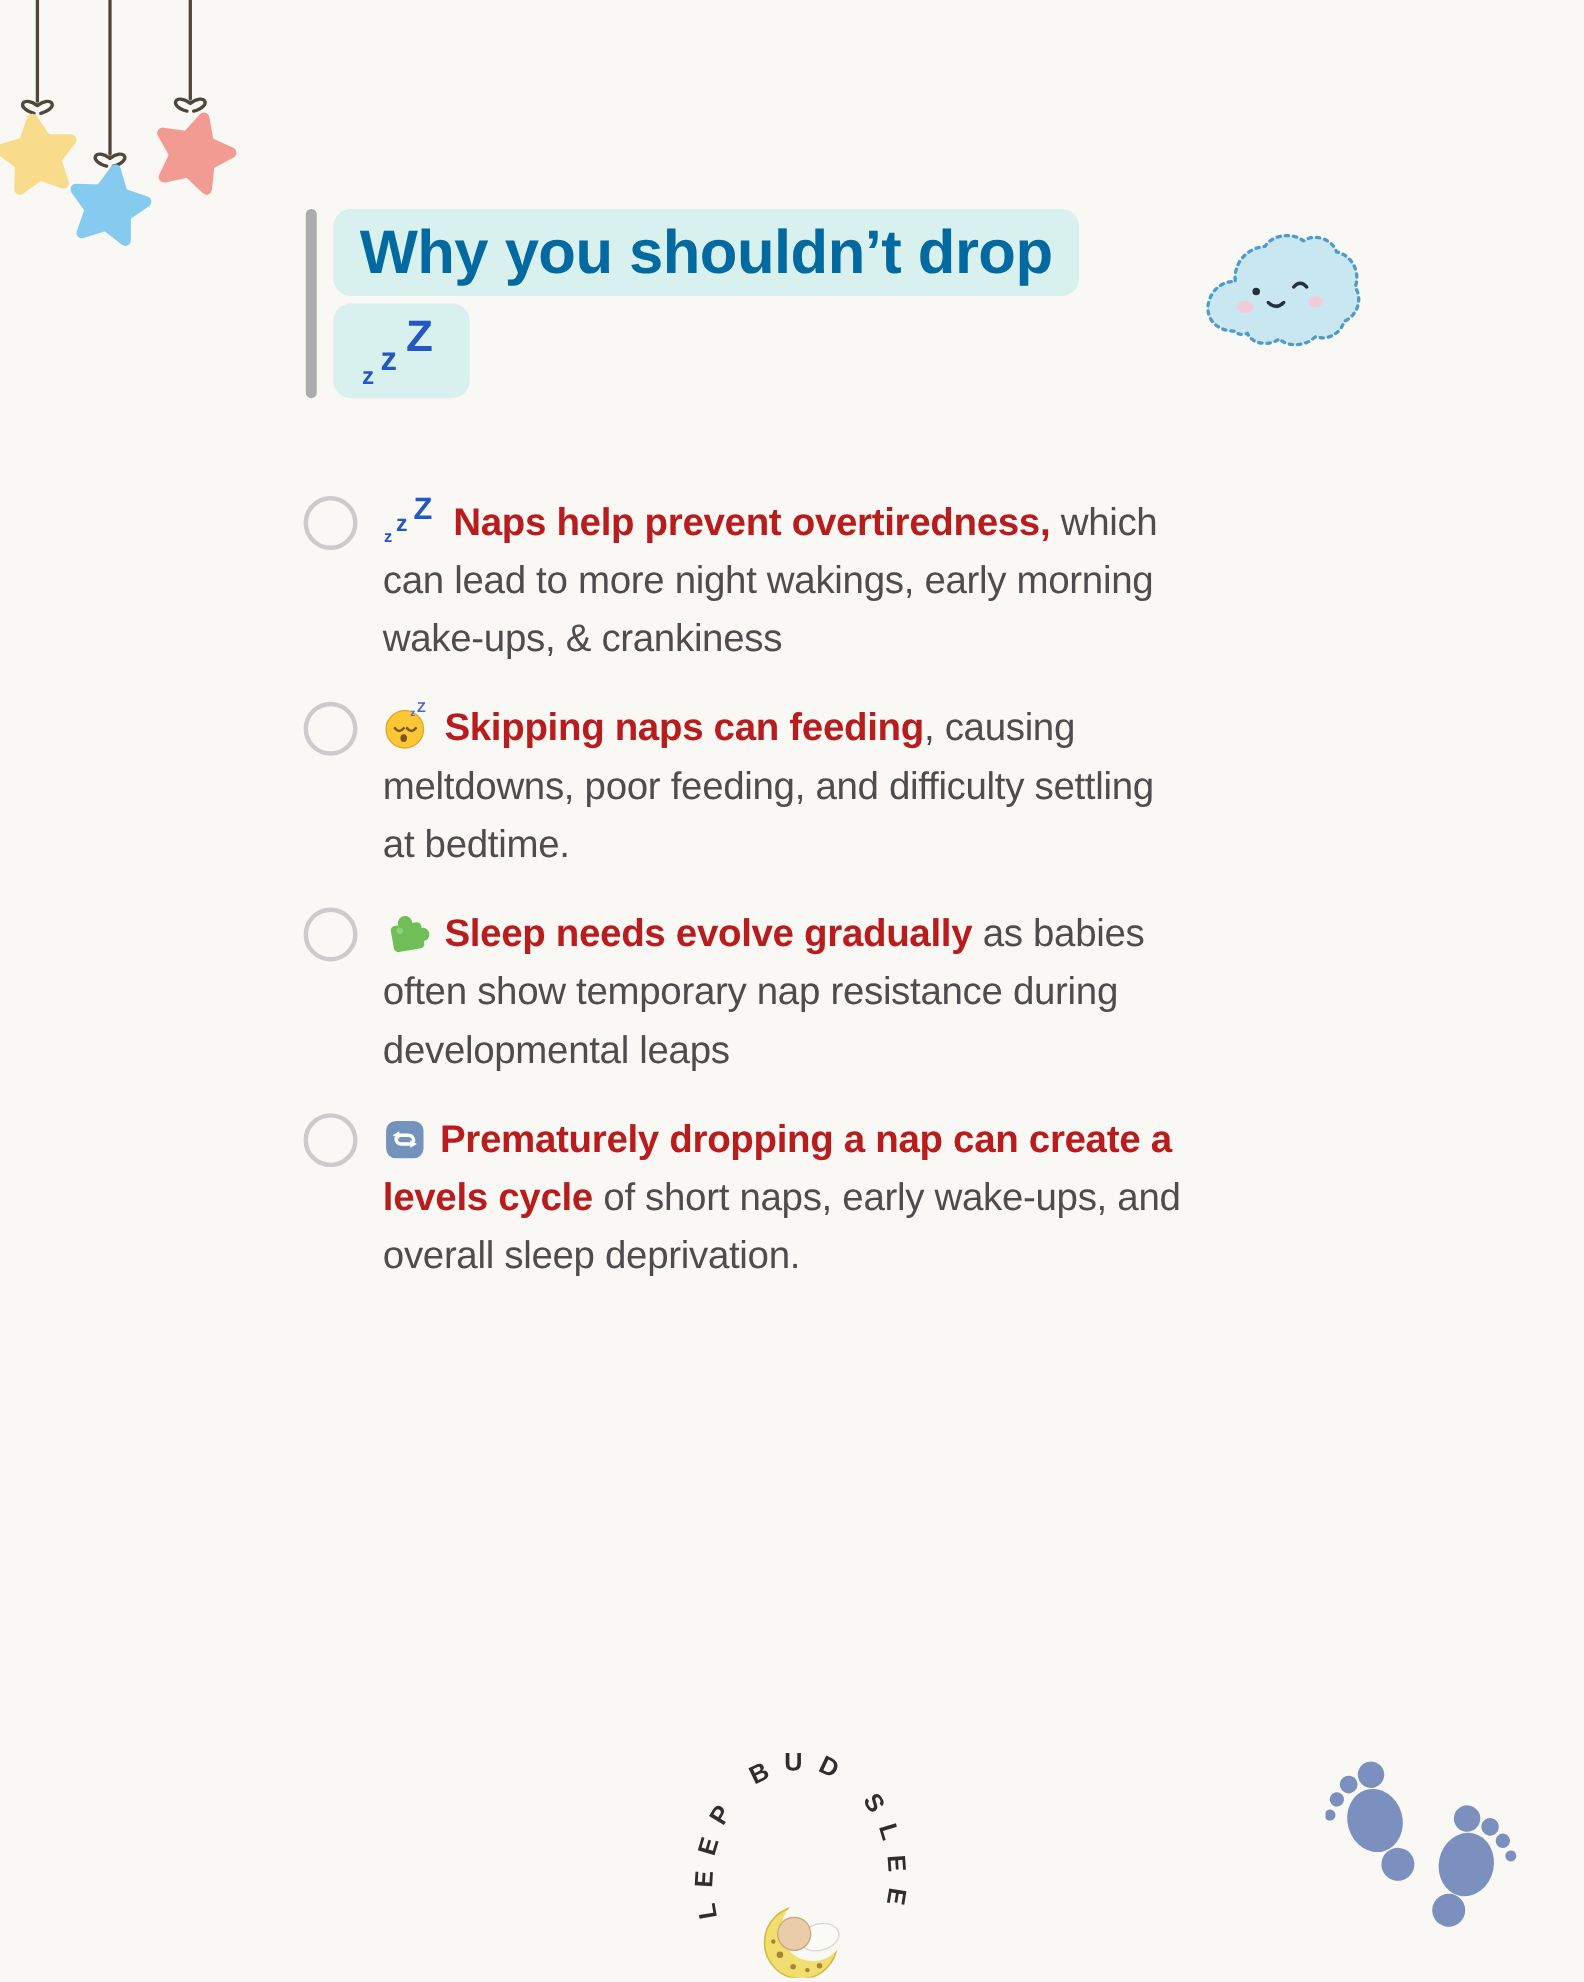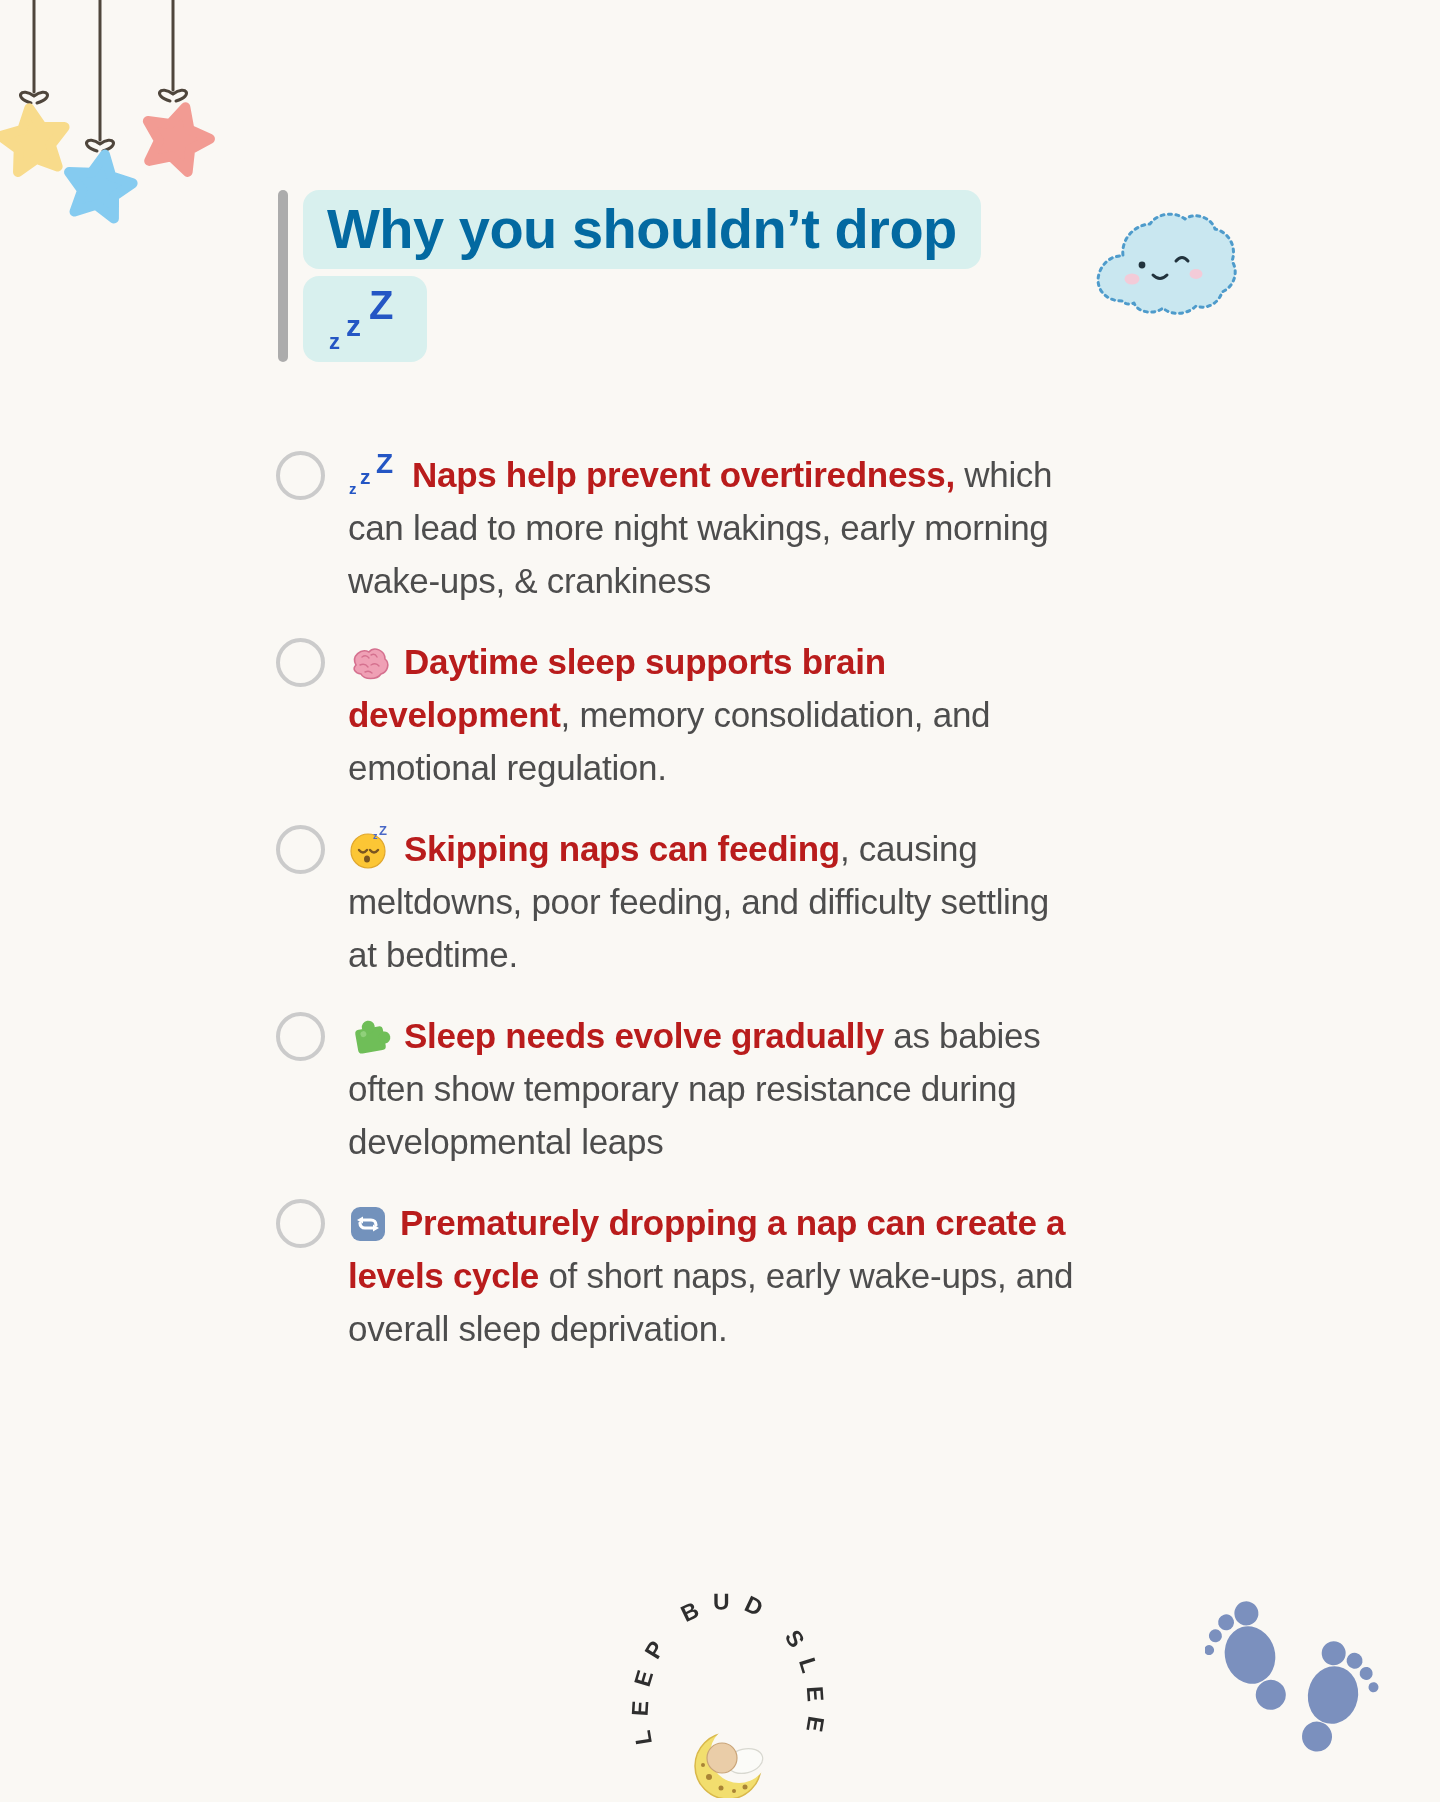--- a/index.html
+++ b/index.html
@@ -107,35 +107,20 @@
       <p class="itext">
         <svg class="iicon" width="52" height="46" viewBox="0 0 52 46">
           <text x="1" y="44" font-size="15" font-weight="bold" fill="#2456C4">z</text>
           <text x="12" y="34" font-size="21" font-weight="bold" fill="#2456C4">z</text>
           <text x="28" y="23" font-size="28" font-weight="bold" fill="#2456C4">Z</text>
         </svg><b>Naps help prevent overtiredness,</b><span> which can lead to more night wakings, early morning wake-ups, &amp; crankiness</span>
       </p>
     </div>
 
 
-    <div class="item">
-      <span class="radio"></span>
-      <p class="itext">
-        <svg class="iicon" width="44" height="40" viewBox="0 0 44 40">
-          <path d="M8,22 C3,13 13,5 21,9 C26,3 37,7 37,16 C42,20 40,29 33,31 C29,37 16,37 13,31 C7,30 4,26 8,22 Z" fill="#EFA0B5" stroke="#D5718F" stroke-width="1.6"></path>
-          <g stroke="#D5718F" stroke-width="1.4" fill="none" stroke-linecap="round">
-            <path d="M14,14 q4,-3 7,1"></path>
-              <path d="M23,12 q4,-2 6,2"></path>
-            <path d="M12,22 q5,-2 8,2"></path>
-              <path d="M23,22 q5,-3 8,1"></path>
-            <path d="M17,29 q4,-2 7,1"></path>
-          </g>
-        </svg><b>Daytime sleep supports brain development</b><span>, memory consolidation, and emotional regulation.</span>
-      </p>
-    </div>
 
     <div class="item">
       <span class="radio"></span>
       <p class="itext">
         <svg class="iicon" width="44" height="44" viewBox="0 0 44 44">
           <circle cx="20" cy="25" r="17" fill="#FCC635" stroke="#E0A72E" stroke-width="1.2"></circle>
           <path d="M11,24 q4,5 8,0" stroke="#7A5520" stroke-width="2.4" fill="none" stroke-linecap="round"></path>
           <path d="M22,24 q4,5 8,0" stroke="#7A5520" stroke-width="2.4" fill="none" stroke-linecap="round"></path>
           <ellipse cx="19" cy="33" rx="3" ry="3.6" fill="#7A5520"></ellipse>
           <text x="25" y="13" font-size="9" font-weight="bold" fill="#4968C6">z</text>

